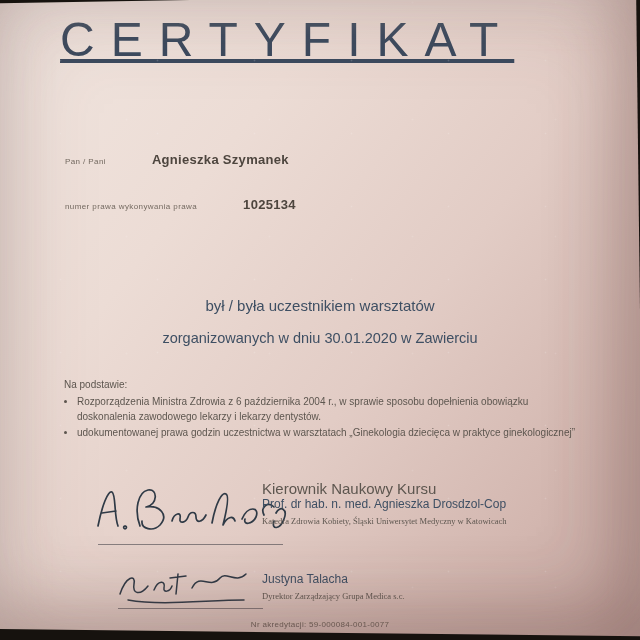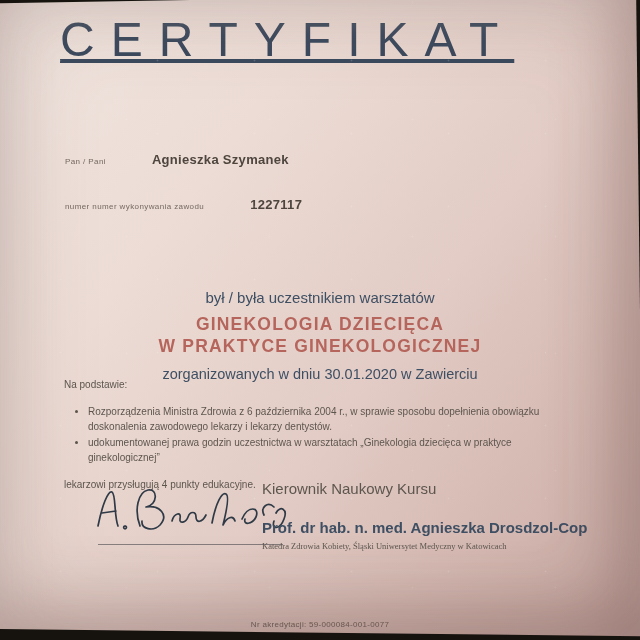--- a/index.html
+++ b/index.html
@@ -47,44 +47,44 @@
     text-decoration:underline;
   }
 
   .row { position:absolute; left:65px; display:flex; align-items:baseline; gap:12px; }
   .row-recipient { top:152px; }
   .row-license { top:197px; }
   .small-label { font-size:8px; letter-spacing:.4px; color:#746a61; }
   .value-strong { font-size:13px; font-weight:600; color:#4d453e; letter-spacing:.3px;margin-left:34px; }
 
   .center-block { position:absolute; left:0; right:0; top:281px; text-align:center; }
-  .statement { margin:8px; font-size:15px; color:#3e4f63; }
+  .statement { margin:16px; font-size:15px; color:#3e4f63; }
   .workshop-title { margin:7px 0 0 0; font-size:17.5px; font-weight:700; letter-spacing:1.2px; color:#b5655c; line-height:1.25; }
   .event-line { margin:8px 0 12px 0; font-size:14.5px; color:#3e4f63; }
 
   .basis { position:absolute; left:64px; top:377px; width:520px; color:#5d564f; font-size:10px; line-height:1.5; }
   .basis-label { margin:0 0 2px 0; }
-  .basis-list { margin:12px; padding-left:12px; }
+  .basis-list { margin:1px; padding-left:12px; }
   .basis-list li { margin:1px 0; }
   .points-line { margin:6px 0 0 0; }
 
   .sig-block { position:absolute; left:64px; right:50px; }
   .sig-1 { top:472px; height:86px; }
   .sig-2 { top:560px; height:62px; }
   .sig-svg { position:absolute; }
   .sig-1 .sig-svg { left:28px; top:8px; }
   .sig-2 .sig-svg { left:48px; top:6px; }
   .sig-line { position:absolute; border-top:1px solid rgba(58,58,66,.55); }
   .sig-1 .sig-line { left:34px; top:72px; width:185px; }
   .sig-2 .sig-line { left:54px; top:48px; width:145px; }
   .sig-text { position:absolute; left:198px; text-align:left; }
   .sig-1 .sig-text { top:8px; }
   .sig-2 .sig-text { top:12px; }
   .sig-role { margin:0; font-size:15px; color:#5d564f; }
-  .sig-name { margin:22px 0 0 0; font-size:15px; font-weight:700; color:#3e4f63; }
+  .sig-name { margin:0 0 0 0; font-size:12px; font-weight:400; color:#3e4f63; }
   .sig-2 .sig-name { margin-top:0; }
   .sig-affil { margin:5px 0 0 0; font-size:8.5px; color:#5d564f;font-family:Liberation Serif, serif; }
 
   .accreditation {
     position:absolute; left:0; right:0; top:620px; margin:0;
     text-align:center; font-size:8px; color:#685d55; letter-spacing:.3px;
   }
   svg path { fill:none; stroke:#2f3a46; stroke-linecap:round; stroke-linejoin:round; }
   .sig-1 svg path { stroke-width:1.7; }
   .sig-2 svg path { stroke-width:1.5; }
@@ -95,58 +95,69 @@
 <div class="paper">
 
   <h1 class="cert-title">CERTYFIKAT</h1>
 
   <div class="row row-recipient">
     <span class="small-label">Pan / Pani</span>
     <span class="value-strong">Agnieszka Szymanek</span>
   </div>
 
   <div class="row row-license">
-    <span class="small-label">numer numer wykonywania zawodu</span>
-    <span class="value-strong">1227117</span>
+    <span class="small-label">numer prawa wykonywania prawa</span>
+    <span class="value-strong">1025134</span>
   </div>
 
   <div class="center-block">
     <p class="statement">był / była uczestnikiem warsztatów</p>
-    <h2 class="workshop-title"><span>GINEKOLOGIA DZIECIĘCA</span><br>
-    <span>W PRAKTYCE GINEKOLOGICZNEJ</span></h2>
     <p class="event-line">zorganizowanych w dniu 30.01.2020 w Zawierciu</p>
   </div>
 
   <div class="basis">
     <p class="basis-label">Na podstawie:</p>
     <ul class="basis-list">
       <li>Rozporządzenia Ministra Zdrowia z 6 października 2004 r., w sprawie sposobu dopełnienia obowiązku doskonalenia zawodowego lekarzy i lekarzy dentystów.</li>
       <li>udokumentowanej prawa godzin uczestnictwa w warsztatach „Ginekologia dziecięca w praktyce ginekologicznej”</li>
     </ul>
-    <p class="points-line">lekarzowi przysługują 4 punkty edukacyjne.</p>
   </div>
 
   <div class="sig-block sig-1">
     <svg class="sig-svg" width="210" height="62" viewBox="0 0 210 62">
       <path d="M6 46 C10 26 16 10 20 12 C24 14 22 36 26 46 M10 33 L24 31"></path>
       <path d="M33 46 a1.4 1.4 0 1 0 .1 0"></path>
       <path d="M48 46 C42 30 46 12 56 10 C66 8 66 25 54 27 C68 25 77 35 68 45 C61 52 49 49 50 41"></path>
       <path d="M80 41 C82 33 90 31 88 39 C87 44 94 43 96 37 C98 31 104 31 104 37 C104 43 110 43 114 35"></path>
       <path d="M120 43 C124 22 130 12 134 14 C138 16 133 37 131 45 C135 37 141 35 143 41"></path>
       <path d="M150 39 C156 25 168 27 164 37 C160 45 151 45 153 39"></path>
       <path d="M172 35 C168 27 176 21 182 27 M184 33 C188 25 196 29 192 39 C188 50 179 50 182 41"></path>
     </svg>
     <div class="sig-line"></div>
     <div class="sig-text">
       <p class="sig-role">Kierownik Naukowy Kursu</p>
       <p class="sig-name">Prof. dr hab. n. med. Agnieszka Drosdzol-Cop</p>
       <p class="sig-affil">Katedra Zdrowia Kobiety, Śląski Uniwersytet Medyczny w Katowicach</p>
     </div>
   </div>
 
+  <div class="sig-block sig-2">
+    <svg class="sig-svg" width="150" height="42" viewBox="0 0 150 42">
+      <path d="M8 28 C14 10 24 8 22 18 C20 28 28 30 36 20"></path>
+      <path d="M42 24 C46 14 54 14 52 22 C51 27 58 26 60 20"></path>
+      <path d="M66 8 L64 28 M58 12 L74 10"></path>
+      <path d="M80 22 C88 6 98 24 108 12 C114 5 124 18 134 8"></path>
+      <path d="M16 34 C50 40 95 34 132 34"></path>
+    </svg>
+    <div class="sig-line"></div>
+    <div class="sig-text">
+      <p class="sig-name">Justyna Talacha</p>
+      <p class="sig-affil">Dyrektor Zarządzający Grupa Medica s.c.</p>
+    </div>
+  </div>
 
   <p class="accreditation">Nr akredytacji: 59-000084-001-0077</p>
 
   <div class="sparkle"></div>
   <div class="vignette"></div>
 </div>
 
 <div class="edge-top-left"></div>
 <div class="edge-right"></div>
 <div class="edge-bottom"></div>

